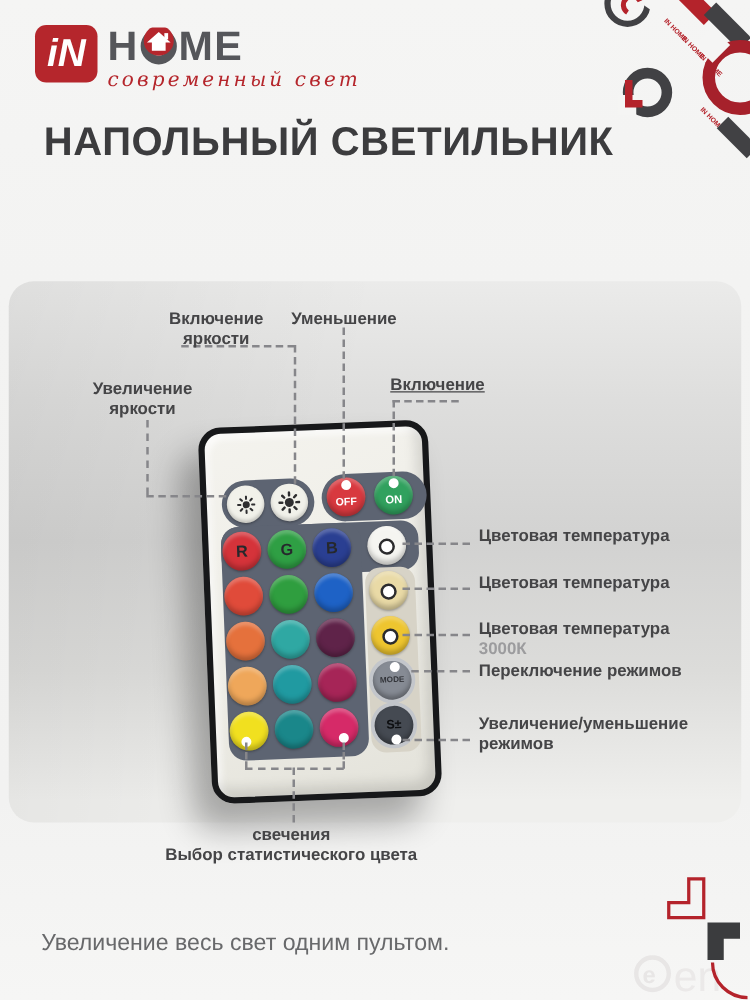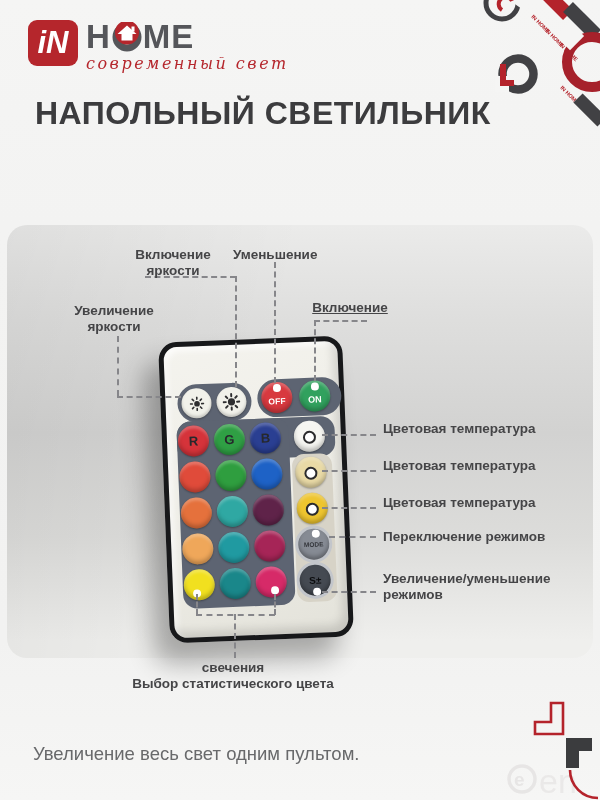--- a/index.html
+++ b/index.html
@@ -218,20 +218,21 @@
   <div class="lbl" style="left:312px;top:300px;width:76px;text-decoration:underline;">Включение</div>
 
   <div class="rlbl" style="top:421px;">
     <div>Цветовая температура</div>
   </div>
   <div class="rlbl" style="top:458px;">
     <div>Цветовая температура</div>
   </div>
   <div class="rlbl" style="top:495px;">
     <div>Цветовая температура</div>
+    <div class="sub">3000К</div>
   </div>
   <div class="rlbl" style="top:529px;">Переключение режимов</div>
   <div class="rlbl" style="top:571px;">
     <div>Увеличение/уменьшение</div>
     <div>режимов</div>
   </div>
   <div class="lbl" style="left:113px;top:660px;width:240px;">
     <div>свечения</div>
     <div>Выбор статистического цвета</div>
   </div>

